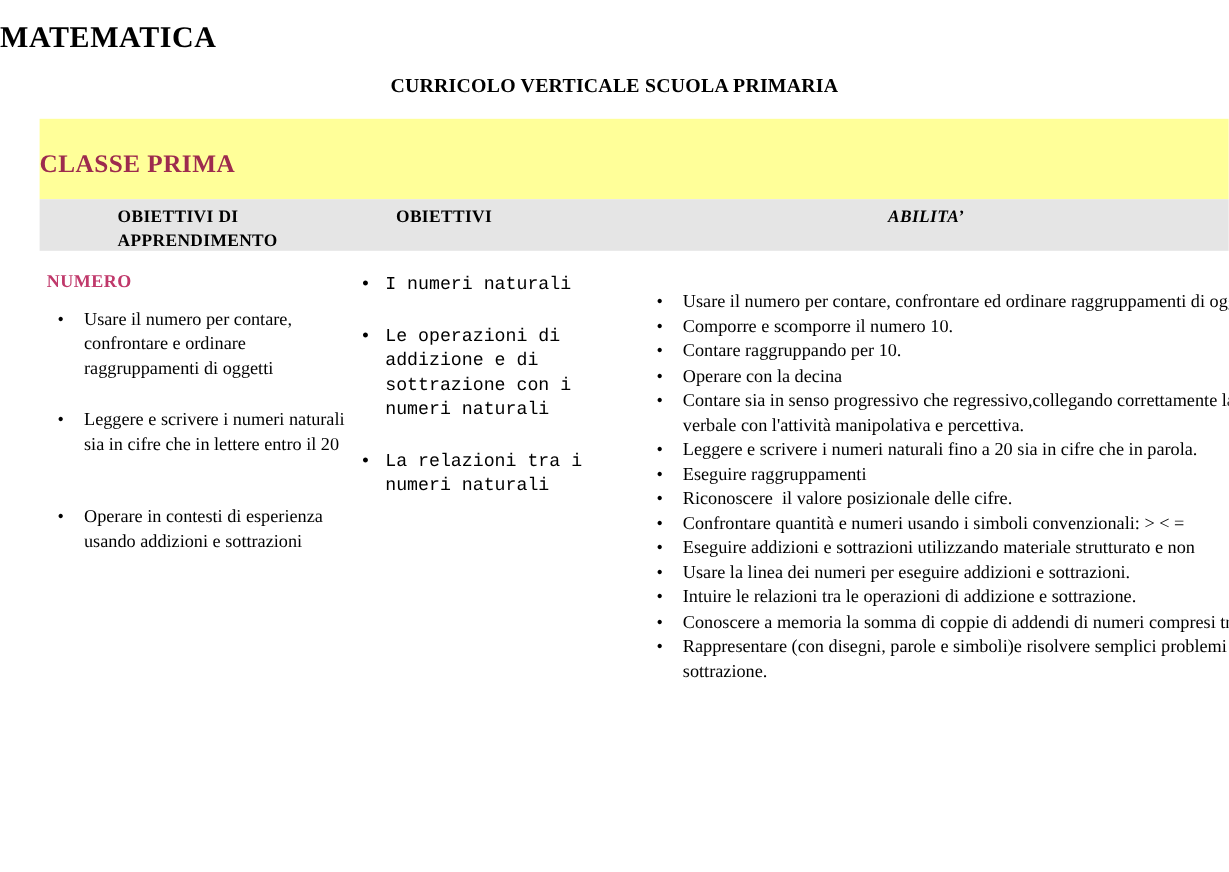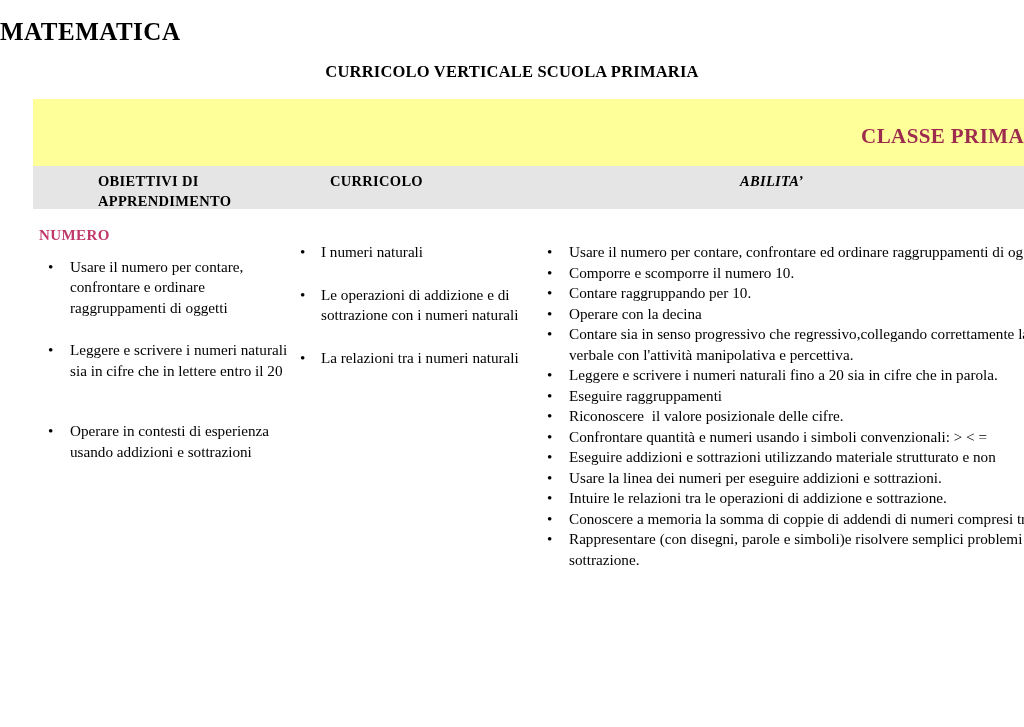--- a/index.html
+++ b/index.html
@@ -53,21 +53,21 @@
     width: 991px;
     height: 67px;
     background: #ffff99;
     box-sizing: border-box;
   }
   .banner-label {
     position: absolute;
     left: 0;
     right: 0;
     top: 26px;
-    text-align: right;
+    text-align: left;
     font-size: 21px;
     font-weight: bold;
     color: #9d2b4e;
     letter-spacing: 0.4px;
     line-height: 1.1;
   }
 
   
   .colhead {
     position: absolute;
@@ -134,21 +134,21 @@
     line-height: 20.5px;
     color: #000;
   }
 
   
   .col-1 ul.blist { padding-top: 13px; }
   .col-1 ul.blist > li { margin-bottom: 22px; }
   .col-1 ul.blist > li:nth-child(2) { margin-bottom: 40px; }
 
   
-  .col-2 ul.blist { padding-top: 33px; }
+  .col-2 ul.blist { padding-top: 18px; font-family: Liberation Mono, monospace; }
   .col-2 ul.blist > li { margin-bottom: 22px; padding-left: 33px; }
   .col-2 ul.blist > li::before { left: 12px; }
 
   
   .col-3 ul.blist { padding-top: 33px; }
   .col-3 ul.blist > li {
     margin-bottom: 0;
     padding-left: 33px;
     white-space: pre-wrap;
   }
@@ -165,21 +165,21 @@
 
   <div class="banner">
     <div class="banner-label">CLASSE PRIMA</div>
   </div>
 
   <div class="colhead">
     <div class="colhead-cell ch-obiettivi">
       <span>OBIETTIVI DI</span><br>
       <span>APPRENDIMENTO</span>
     </div>
-    <div class="colhead-cell ch-conoscenze">CURRICOLO</div>
+    <div class="colhead-cell ch-conoscenze">OBIETTIVI</div>
     <div class="colhead-cell ch-abilita">ABILITA’</div>
   </div>
 
   <div class="cols">
 
     <div class="col col-1">
       <div class="section-label">NUMERO</div>
       <ul class="blist">
         <li>Usare il numero per contare, confrontare e ordinare raggruppamenti di oggetti</li>
         <li>Leggere e scrivere i numeri naturali sia in cifre che in lettere entro il 20</li>

